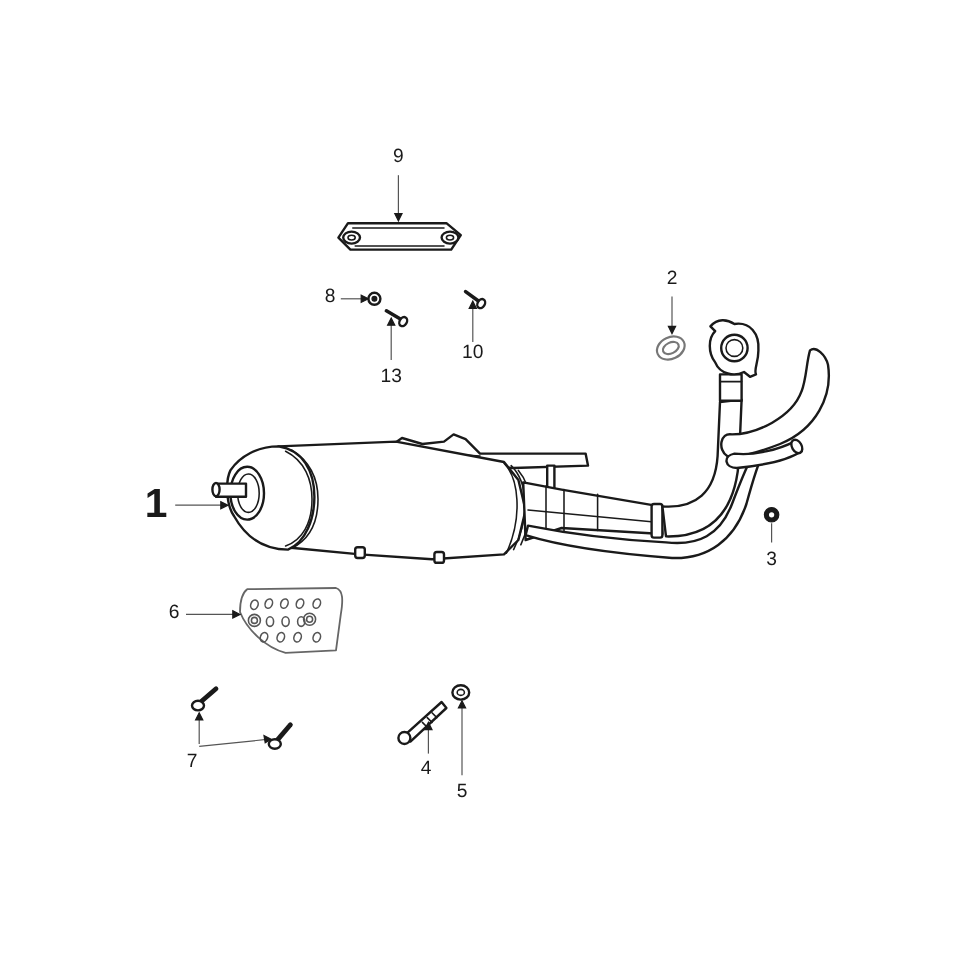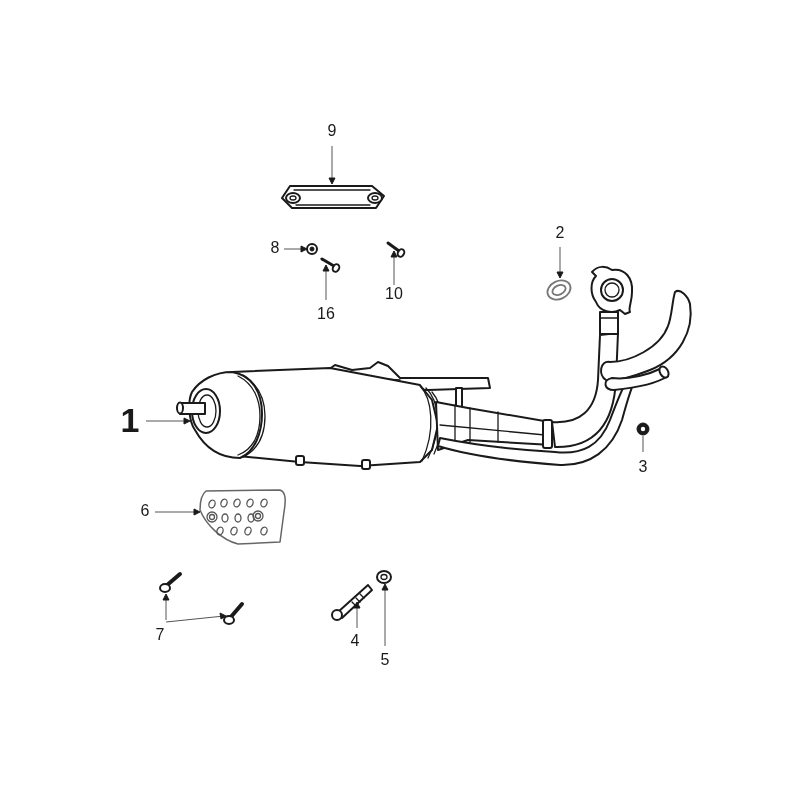--- a/index.html
+++ b/index.html
@@ -171,13 +171,13 @@
 <div class="callout big" style="left:130px;top:420px;">1</div>
 <div class="callout" style="left:560px;top:233px;">2</div>
 <div class="callout" style="left:643px;top:467px;">3</div>
 <div class="callout" style="left:355px;top:641px;">4</div>
 <div class="callout" style="left:385px;top:660px;">5</div>
 <div class="callout" style="left:145px;top:511px;">6</div>
 <div class="callout" style="left:160px;top:635px;">7</div>
 <div class="callout" style="left:275px;top:248px;">8</div>
 <div class="callout" style="left:332px;top:131px;">9</div>
 <div class="callout" style="left:394px;top:294px;">10</div>
-<div class="callout" style="left:326px;top:314px;">16</div>
+<div class="callout" style="left:326px;top:314px;">13</div>
 
 </body></html>

